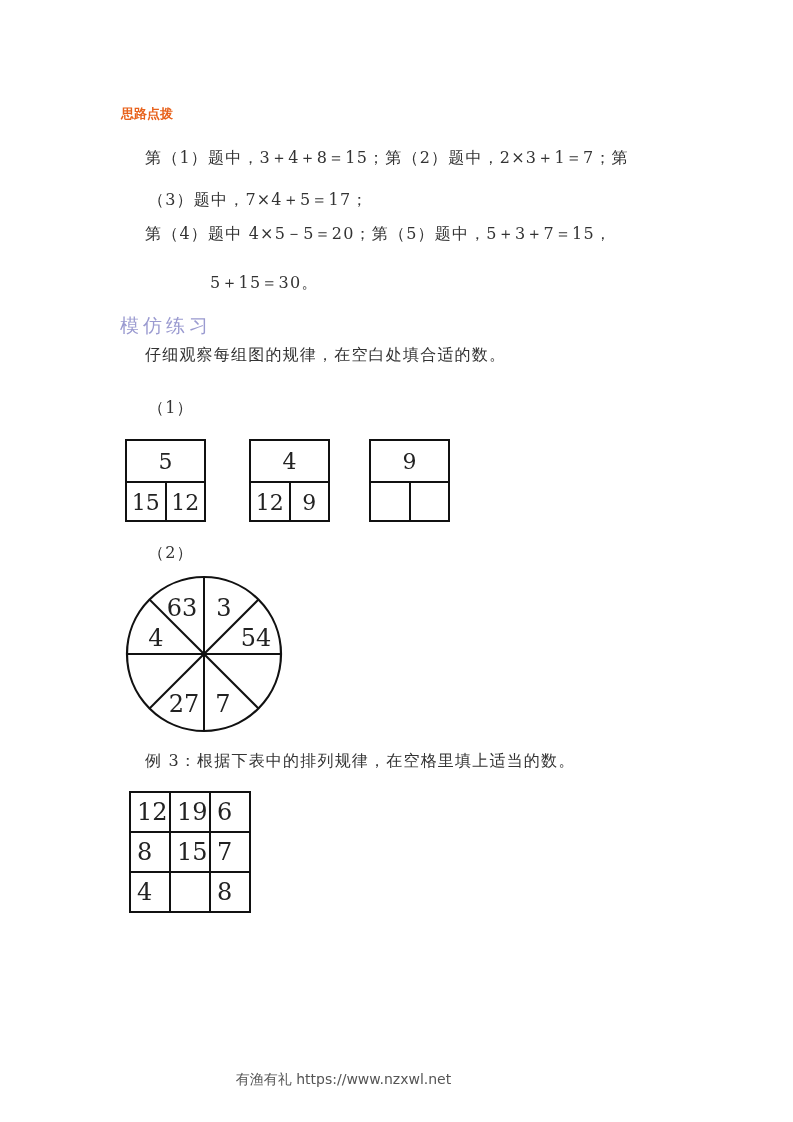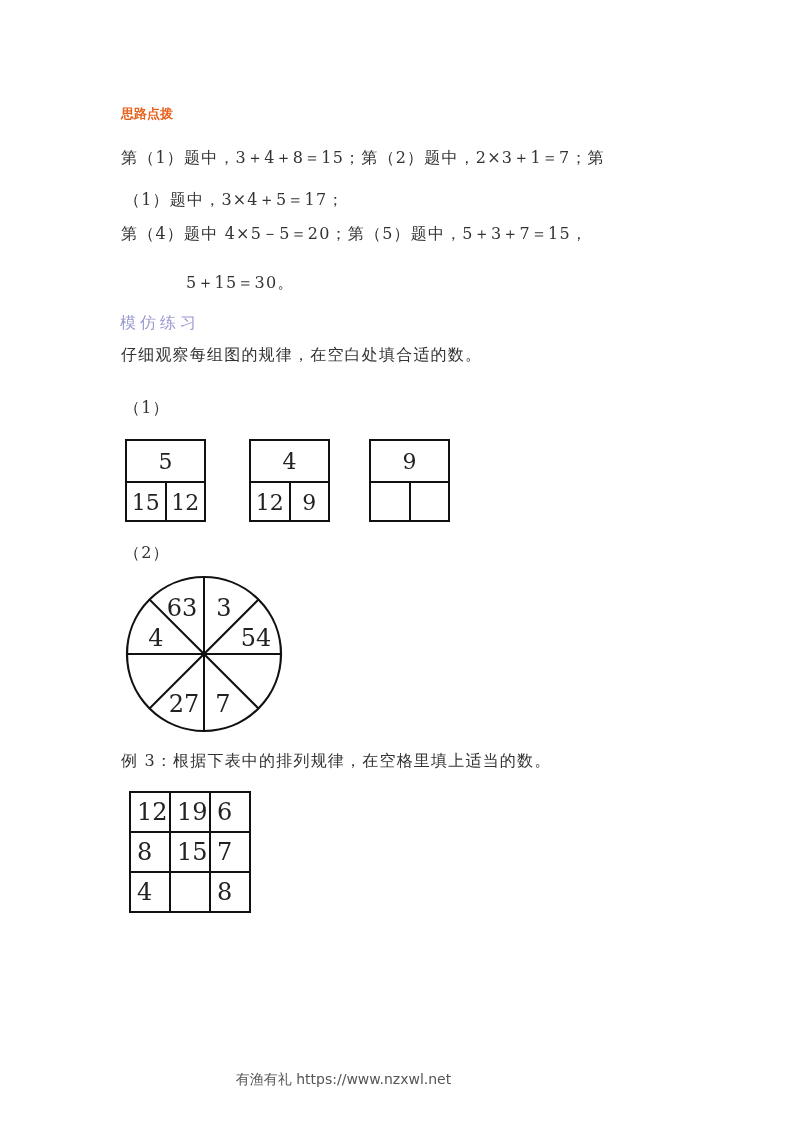--- a/index.html
+++ b/index.html
@@ -1,38 +1,38 @@
 <!DOCTYPE html>
 <html><head>
 <meta charset="utf-8">
 <style>
   html, body { margin: 0; padding: 0; background: #ffffff; }
   body { width: 793px; height: 1122px; position: relative; overflow: hidden;
          font-family: "DejaVu Serif", "Liberation Serif", serif; color: #2b2b2b; }
   .abs { position: absolute; }
   .heading-orange { left: 121px; top: 105px; font-family: "DejaVu Sans", sans-serif; font-weight: bold; font-size: 13px; color: #e8621c; letter-spacing: 0px; }
-  .line { font-size: 16px; letter-spacing: 1.2px; white-space: nowrap; color: #333333; }
-  .heading-blue { left: 120px; top: 313px; font-family: "DejaVu Sans", sans-serif; font-size: 16px; color: #9a9ad0; letter-spacing: 4px; }
+  .line { font-size: 16px; letter-spacing: 1.2px; white-space: nowrap; color: #333333; margin-left: 24px; }
+  .heading-blue { left: 120px; top: 313px; font-family: "DejaVu Sans", sans-serif; font-size: 19px; color: #9a9ad0; letter-spacing: 4px; }
   .box { position: absolute; border: 2px solid #111; box-sizing: border-box; width: 81px; height: 83px; }
   .box .top { height: 40px; border-bottom: 2px solid #111; display: flex; align-items: center; justify-content: center; font-size: 22px; color: #222; }
   .box .bottom { display: flex; height: 39px; }
   .box .cell { flex: 1; display: flex; align-items: center; justify-content: center; font-size: 22px; color: #222; }
   .box .cell.left { border-right: 2px solid #111; }
   .grid { position: absolute; left: 129px; top: 791px; border-collapse: collapse; }
   .grid td { border: 2px solid #111; width: 40px; height: 40px; font-size: 24px; color: #222; padding: 0; text-align: left; padding-left: 6px; box-sizing: border-box; }
   .footer { left: 0; width: 687px; top: 1071px; text-align: center; font-family: "DejaVu Sans", sans-serif; font-size: 14px; color: #555; }
   svg text { font-family: "DejaVu Serif", "Liberation Serif", serif; fill: #222; }
 </style>
 </head>
 <body>
 
 <div class="abs heading-orange">思路点拨</div>
 
 <div class="abs line" style="left:121px; top:148px;">第（1）题中，3＋4＋8＝15；第（2）题中，2×3＋1＝7；第</div>
-<div class="abs line" style="left:124px; top:190px;">（1）题中，3×4＋5＝17；</div>
+<div class="abs line" style="left:124px; top:190px;">（3）题中，7×4＋5＝17；</div>
 <div class="abs line" style="left:121px; top:224px;">第（4）题中 4×5－5＝20；第（5）题中，5＋3＋7＝15，</div>
 <div class="abs line" style="left:186px; top:273px;">5＋15＝30。</div>
 
 <div class="abs heading-blue">模仿练习</div>
 
 <div class="abs line" style="left:121px; top:345px;">仔细观察每组图的规律，在空白处填合适的数。</div>
 <div class="abs line" style="left:124px; top:398px;">（1）</div>
 
 <div class="box" style="left:125px; top:439px;">
   <div class="top">5</div>

